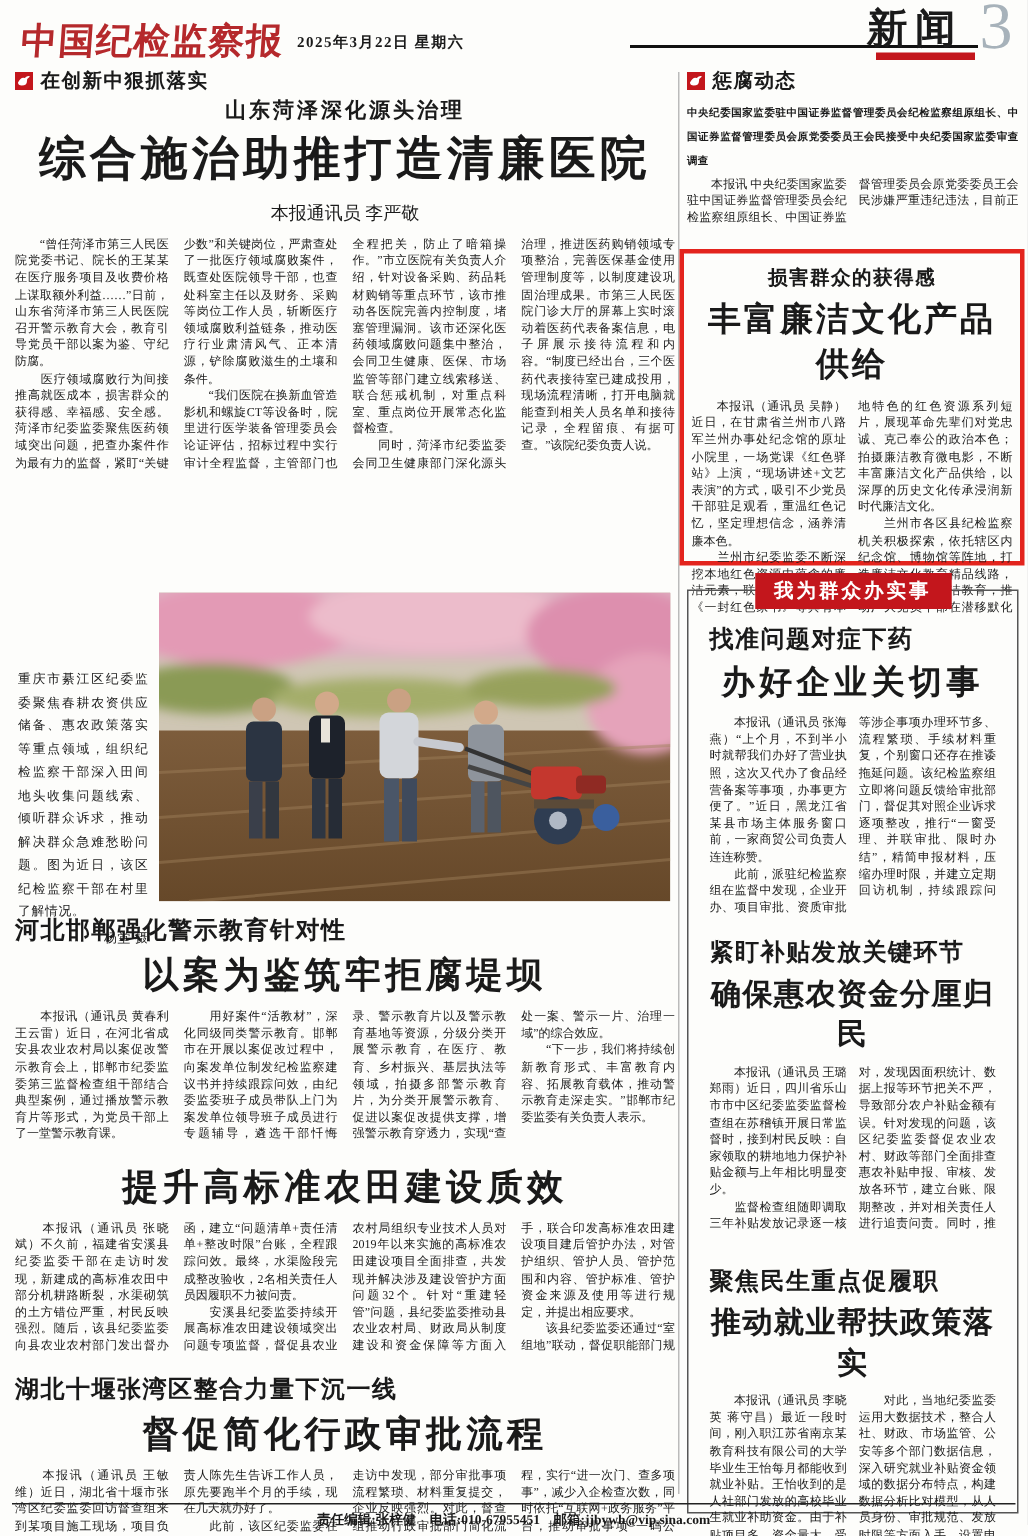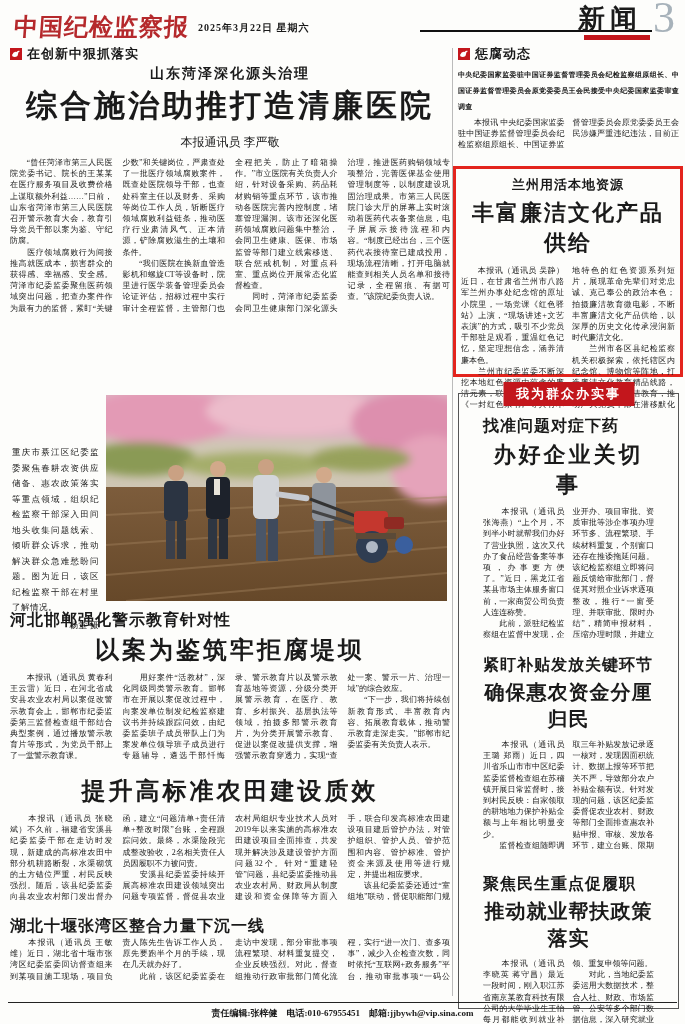--- a/index.html
+++ b/index.html
@@ -40,21 +40,21 @@
   .h100{height:100px;} .h96{height:96px;} .h52{height:52px;}
 
   
   .right-col{position:absolute;left:458px;top:46px;width:221px;}
   .r-headline{font-size:7px;font-weight:900;line-height:16px;text-align:justify;margin-top:5px;letter-spacing:0.2px;}
   .r-body{column-count:2;column-gap:8px;height:40px;margin-top:2px;}
   .red-box{margin:9px -4px 0 -5px;border:3px solid #e3241d;padding:7px 5px 0;height:198px;}
   .rb-kicker{text-align:center;font-size:13px;font-weight:700;letter-spacing:1px;}
   .rb-headline{text-align:center;font-size:22px;font-weight:900;letter-spacing:2px;margin:4px 0 7px;}
   .rb-body{column-count:2;column-gap:8px;height:150px;}
-  .ms-box{position:relative;margin-top:16px;border:1px solid #555;height:592px;padding:22px 24px 0;box-sizing:content-box;}
+  .ms-box{position:relative;margin-top:16px;border:1px solid #555;height:592px;padding:22px 14px 0;box-sizing:content-box;}
   .ms-badge{position:absolute;top:-12px;left:50%;transform:translateX(-50%);background:#c3161c;color:#fff;
             font-size:13px;font-weight:700;letter-spacing:2px;padding:3px 13px;white-space:nowrap;}
   .ms-headline-a{text-align:center;font-size:22px;font-weight:900;letter-spacing:3px;margin:3px 0 6px;}
   .ms-headline-b{text-align:center;font-size:20px;font-weight:900;letter-spacing:1px;margin:3px 0 6px;}
   .ms-body{column-count:2;column-gap:8px;}
   .mh136{height:136px;} .mh122{height:122px;margin-bottom:0;} .mh140{height:140px;}
   .ms-gap{margin-top:13px;}
 
   
   .footer-rule{position:absolute;left:8px;top:1002px;width:669px;height:1px;background:#222;}
@@ -185,20 +185,21 @@
 
     <article>
       <h2 class="art-headline">提升高标准农田建设质效</h2>
       <div class="body body4 h96">　　本报讯（通讯员 张晓斌）不久前，福建省安溪县纪委监委干部在走访时发现，新建成的高标准农田中部分机耕路断裂，水渠砌筑的土方错位严重，村民反映强烈。随后，该县纪委监委向县农业农村部门发出督办函，建立“问题清单+责任清单+整改时限”台账，全程跟踪问效。最终，水渠险段完成整改验收，2名相关责任人员因履职不力被问责。
 　　安溪县纪委监委持续开展高标准农田建设领域突出问题专项监督，督促县农业农村局组织专业技术人员对2019年以来实施的高标准农田建设项目全面排查，共发现并解决涉及建设管护方面问题32个。针对“重建轻管”问题，县纪委监委推动县农业农村局、财政局从制度建设和资金保障等方面入手，联合印发高标准农田建设项目建后管护办法，对管护组织、管护人员、管护范围和内容、管护标准、管护资金来源及使用等进行规定，并提出相应要求。
 　　该县纪委监委还通过“室组地”联动，督促职能部门规范高标准农田建设资金拨付，确保专项用于已完工项目的建后管护工作，坚持“当下改”与“长久立”相结合，健全完善常态长效机制，把监督成效转化为治理效能。</div>
     </article>
 
     <article>
       <div class="art-kicker" style="margin-top:7px;">湖北十堰张湾区整合力量下沉一线</div>
+      <h2 class="art-headline">督促简化行政审批流程</h2>
       <div class="body body4 h52">　　本报讯（通讯员 王敏维）近日，湖北省十堰市张湾区纪委监委回访督查组来到某项目施工现场，项目负责人陈先生告诉工作人员，原先要跑半个月的手续，现在几天就办好了。
 　　此前，该区纪委监委在走访中发现，部分审批事项流程繁琐、材料重复提交，企业反映强烈。对此，督查组推动行政审批部门简化流程，实行“进一次门、查多项事”，减少入企检查次数，同时依托“互联网+政务服务”平台，推动审批事项“一码公示”，让企业办事由“多头跑”变为“一次办”，审批进度做到了“实时可查”。</div>
     </article>
   </div>
 
   <div class="right-col">
 
     <div class="kicker-row">
       <span class="kicker-icon">
         <svg width="10" height="10" viewBox="0 0 10 10">
@@ -207,21 +208,21 @@
       </span>
       <span class="kicker-text">惩腐动态</span>
     </div>
 
     <article>
       <h3 class="r-headline" style="margin:5px 0 0;">中央纪委国家监委驻中国证券监督管理委员会纪检监察组原组长、中国证券监督管理委员会原党委委员王会民接受中央纪委国家监委审查调查</h3>
       <div class="body r-body">　　本报讯 中央纪委国家监委驻中国证券监督管理委员会纪检监察组原组长、中国证券监督管理委员会原党委委员王会民涉嫌严重违纪违法，目前正接受中央纪委国家监委纪律审查和监察调查。</div>
     </article>
 
     <article class="red-box">
-      <div class="rb-kicker">兰州用活本地资源</div>
+      <div class="rb-kicker">损害群众的获得感</div>
       <h2 class="rb-headline">丰富廉洁文化产品供给</h2>
       <div class="body rb-body">　　本报讯（通讯员 吴静）近日，在甘肃省兰州市八路军兰州办事处纪念馆的原址小院里，一场党课《红色驿站》上演，“现场讲述+文艺表演”的方式，吸引不少党员干部驻足观看，重温红色记忆，坚定理想信念，涵养清廉本色。
 　　兰州市纪委监委不断深挖本地红色资源中蕴含的廉洁元素，联合相关部门制作《一封红色家书》等具有本地特色的红色资源系列短片，展现革命先辈们对党忠诚、克己奉公的政治本色；拍摄廉洁教育微电影，不断丰富廉洁文化产品供给，以深厚的历史文化传承浸润新时代廉洁文化。
 　　兰州市各区县纪检监察机关积极探索，依托辖区内纪念馆、博物馆等阵地，打造廉洁文化教育精品线路，开展“沉浸式”廉洁教育，推动广大党员干部在潜移默化中受警醒、明底线、知敬畏，让廉洁文化可感可及、入脑入心。</div>
     </article>
 
     <section class="ms-box">
       <div class="ms-badge">我为群众办实事</div>
 
       <article>

